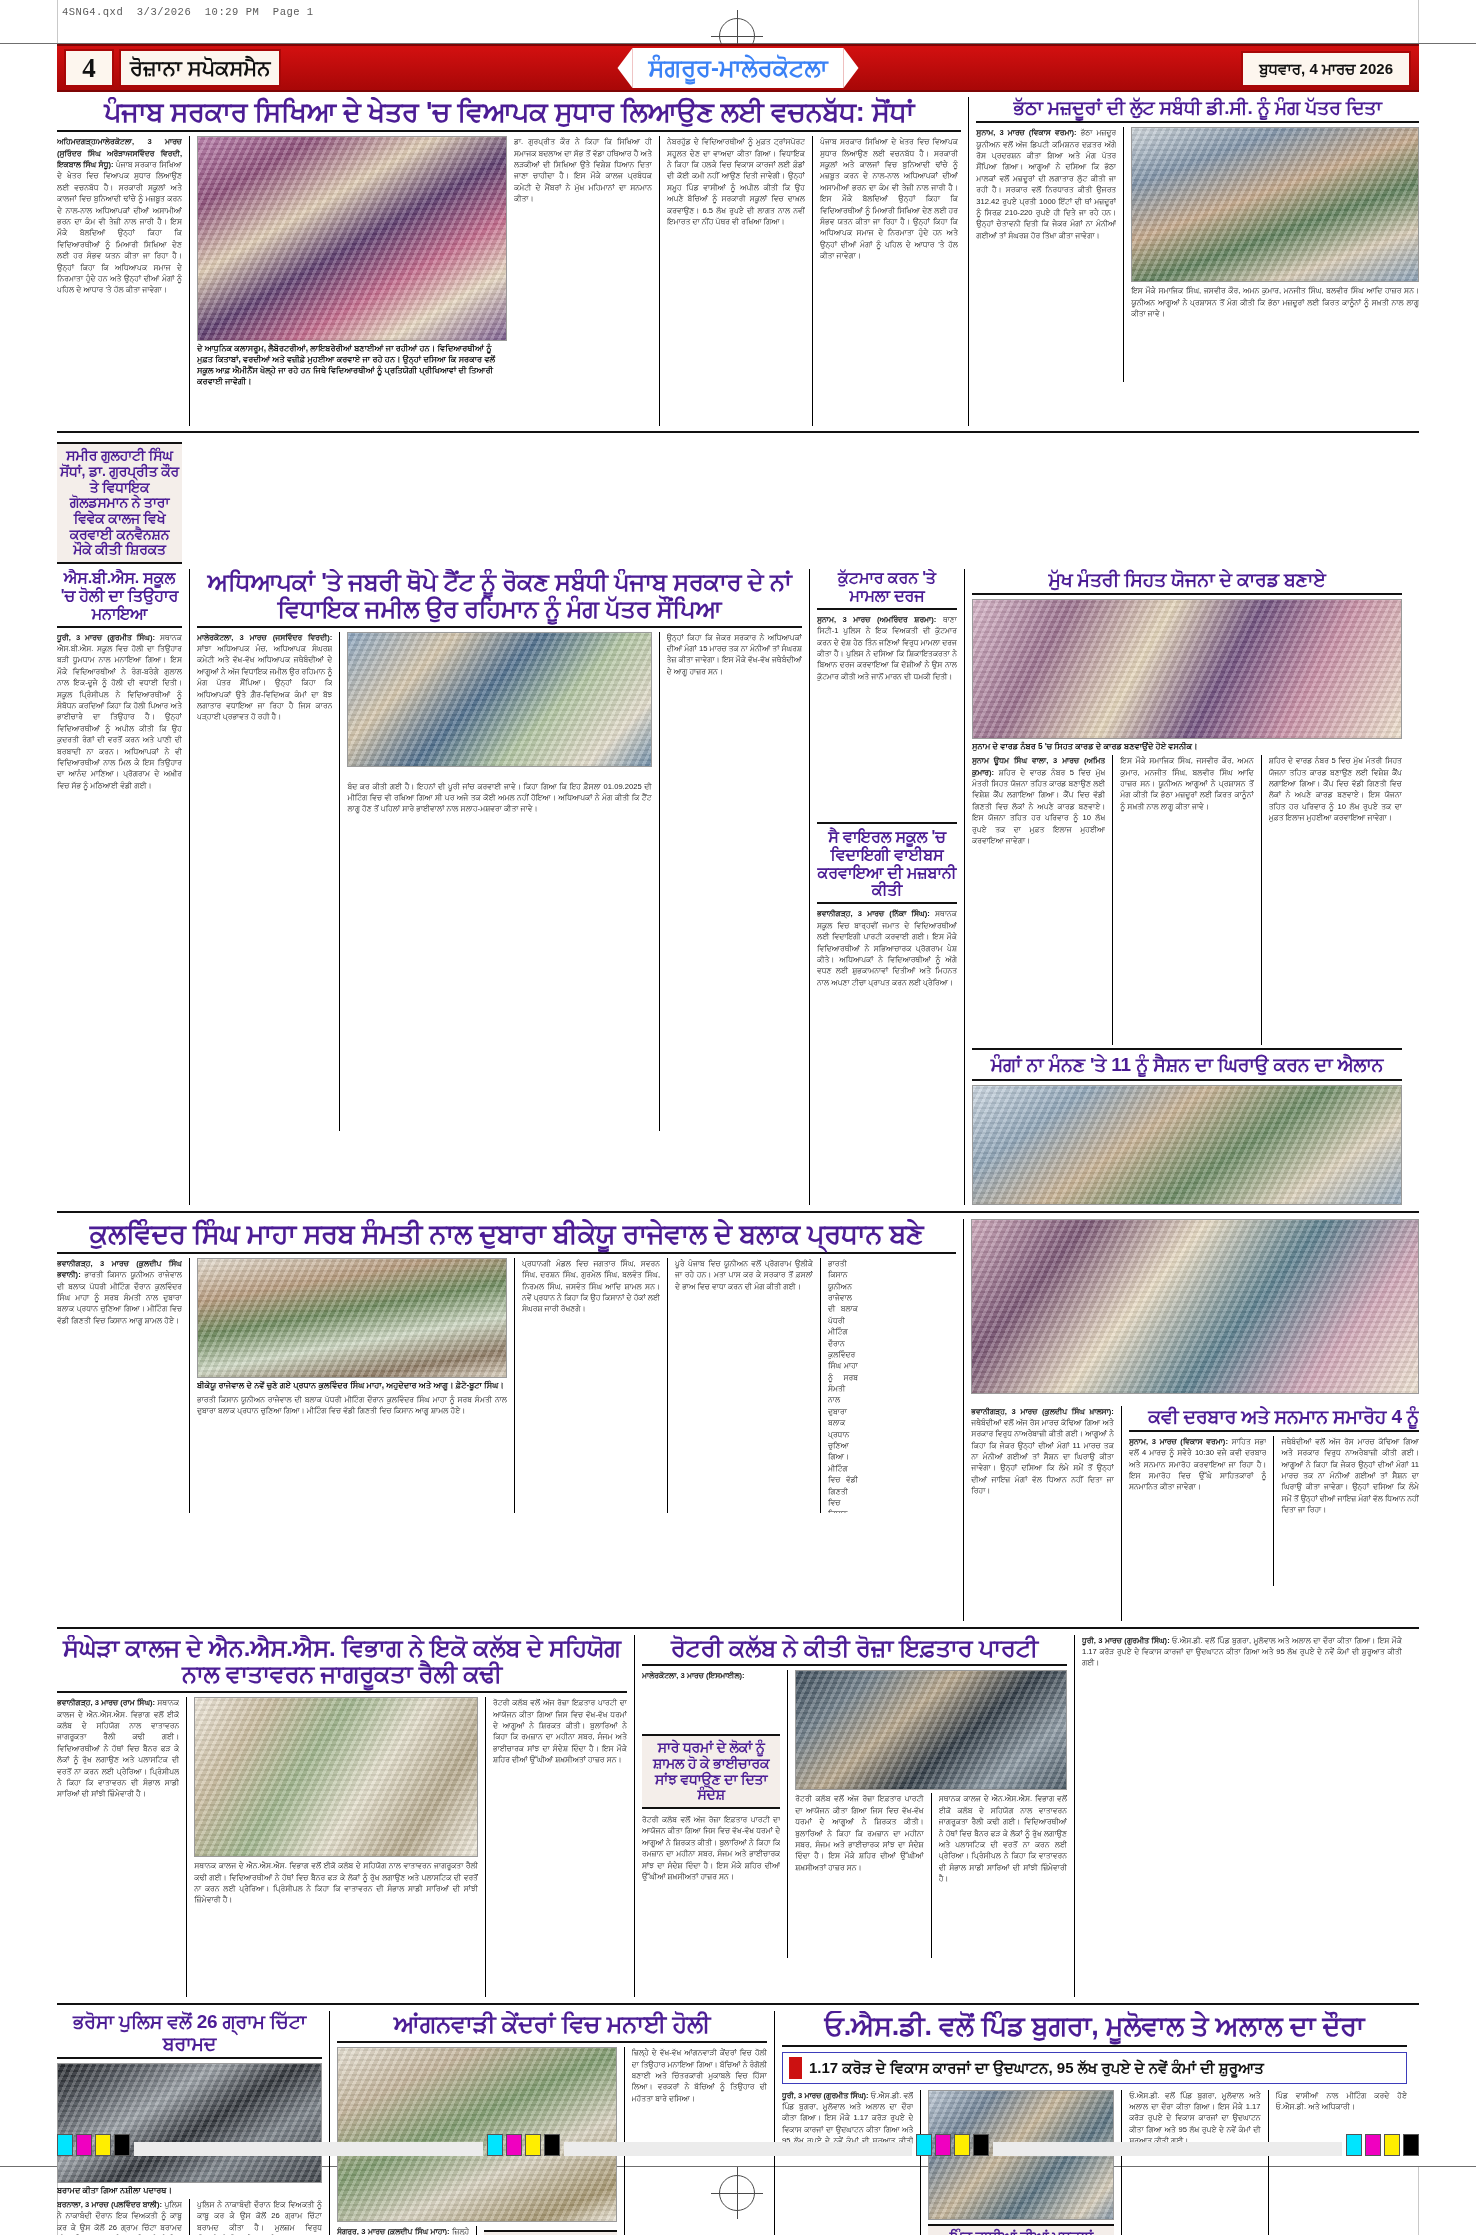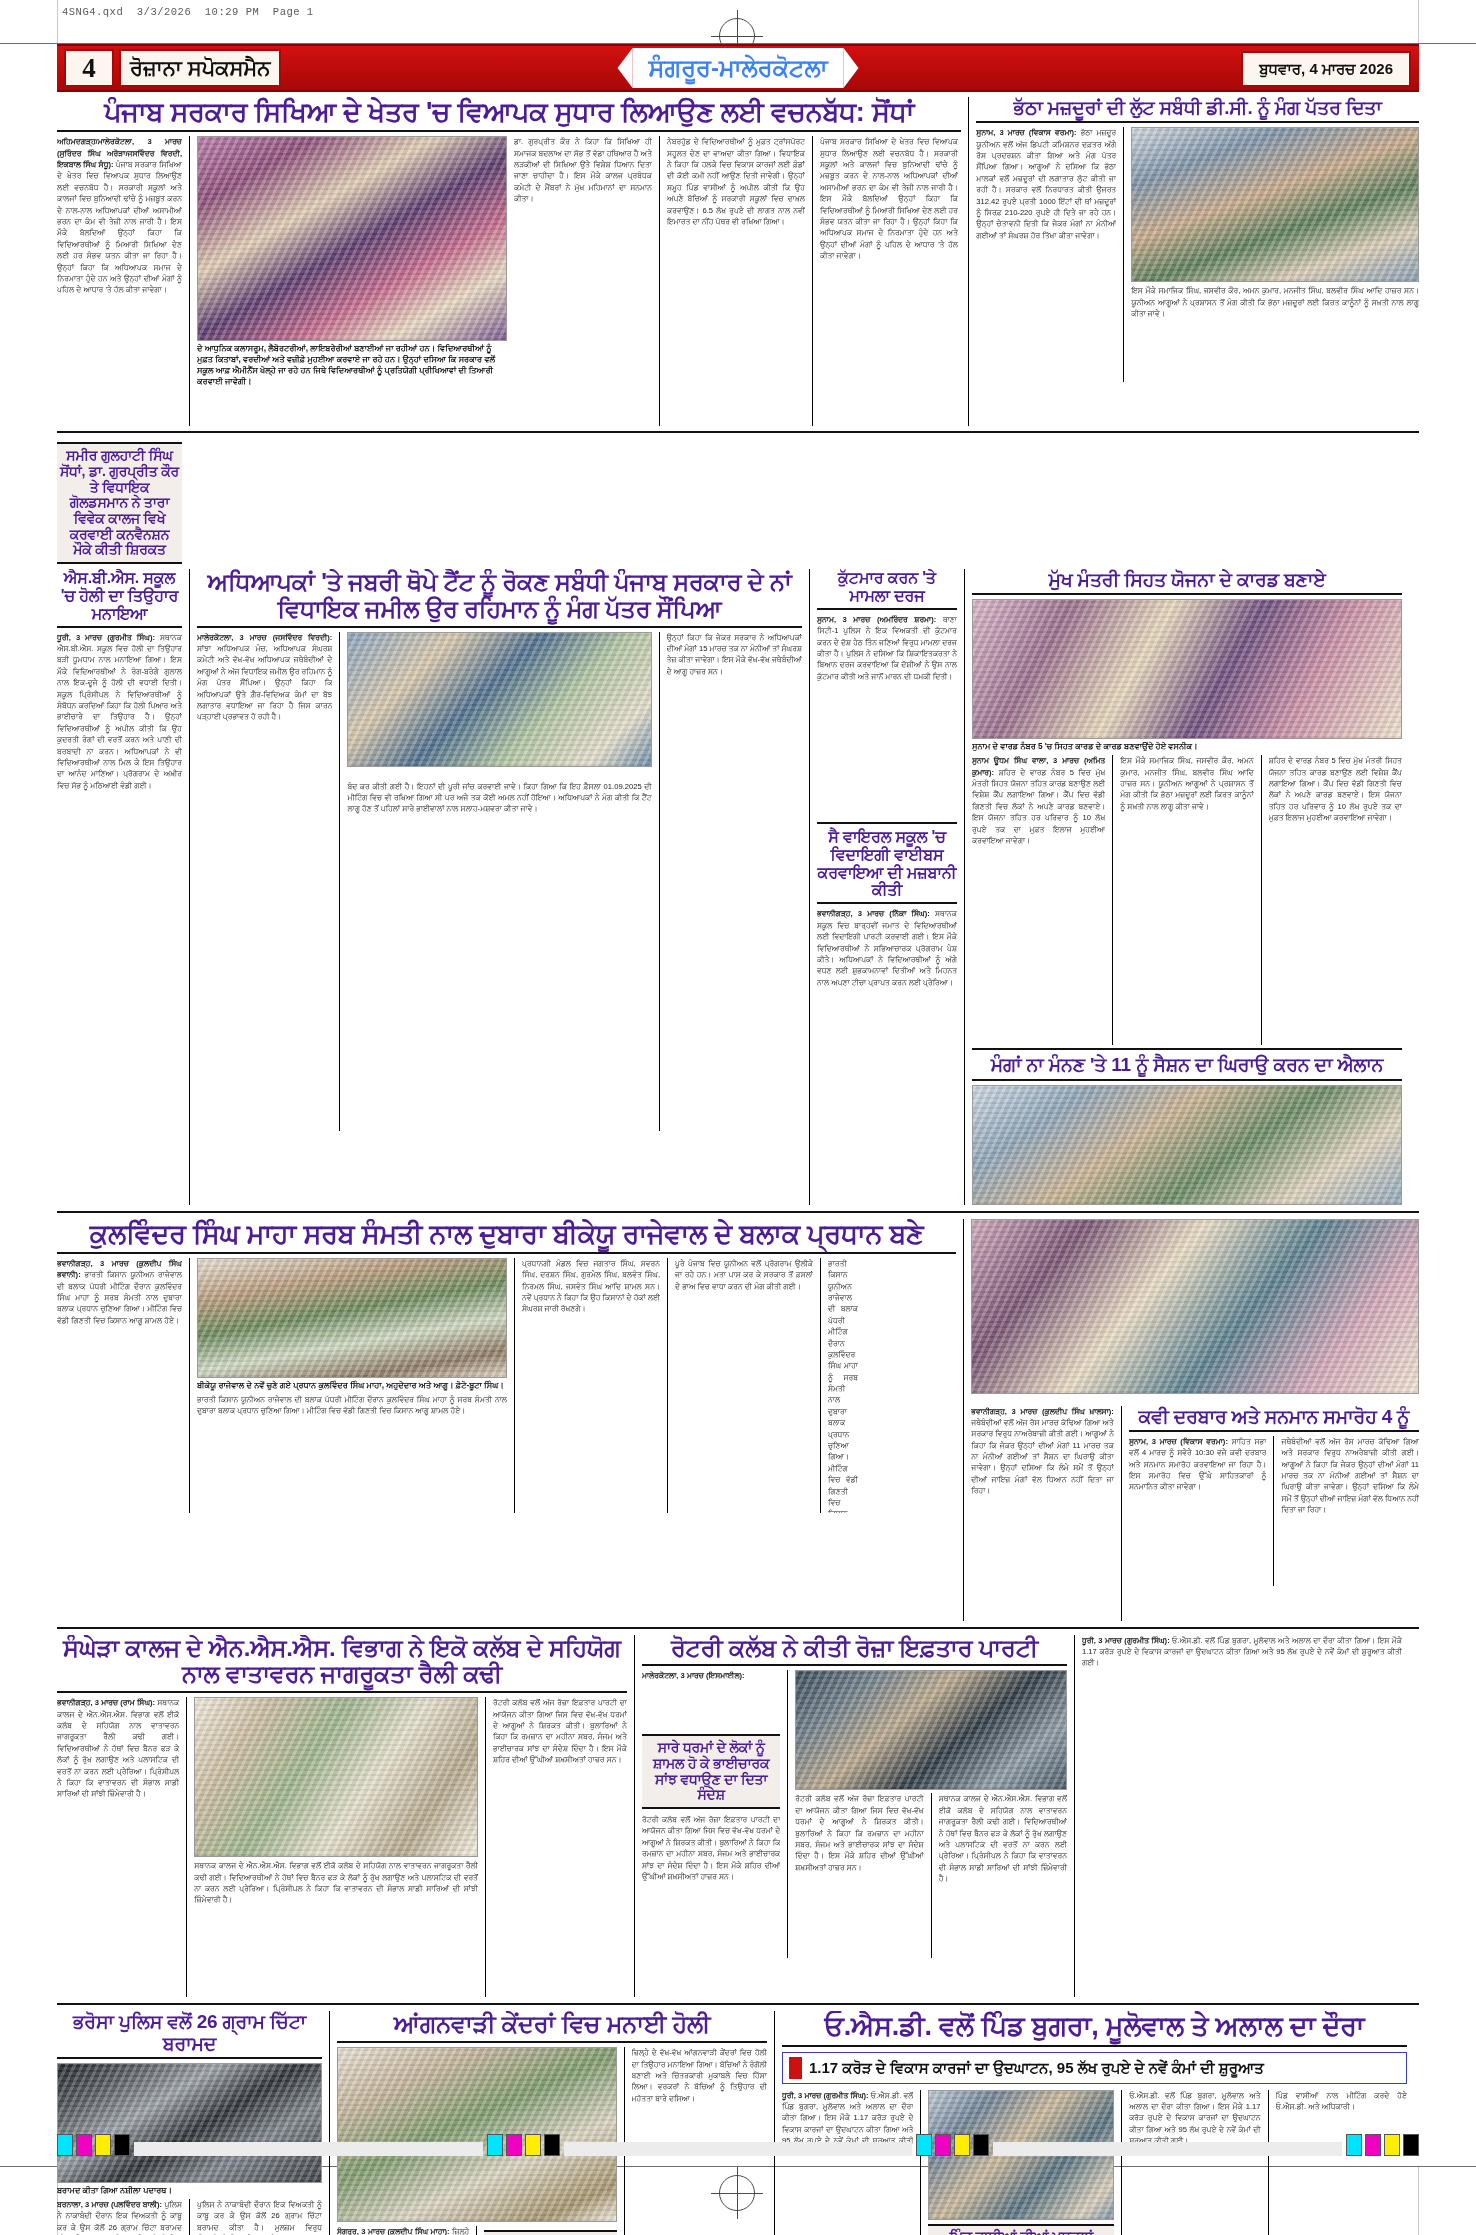--- a/index.html
+++ b/index.html
@@ -354,21 +354,21 @@
 
     <div class="col" style="width:448px">
       <div class="photo ph-k" style="height:175px"></div>
       <div class="band" style="margin-top:12px">
         <div class="col body-col" style="width:145px; height:215px">
           <span class="lead">ਭਵਾਨੀਗੜ੍ਹ, 3 ਮਾਰਚ (ਕੁਲਦੀਪ ਸਿੰਘ ਖ਼ਾਲਸਾ):</span>
           <span>ਜਥੇਬੰਦੀਆਂ ਵਲੋਂ ਅੱਜ ਰੋਸ ਮਾਰਚ ਕੱਢਿਆ ਗਿਆ ਅਤੇ ਸਰਕਾਰ ਵਿਰੁਧ ਨਾਅਰੇਬਾਜ਼ੀ ਕੀਤੀ ਗਈ। ਆਗੂਆਂ ਨੇ ਕਿਹਾ ਕਿ ਜੇਕਰ ਉਨ੍ਹਾਂ ਦੀਆਂ ਮੰਗਾਂ 11 ਮਾਰਚ ਤਕ ਨਾ ਮੰਨੀਆਂ ਗਈਆਂ ਤਾਂ ਸੈਸ਼ਨ ਦਾ ਘਿਰਾਉ ਕੀਤਾ ਜਾਵੇਗਾ। ਉਨ੍ਹਾਂ ਦਸਿਆ ਕਿ ਲੰਮੇ ਸਮੇਂ ਤੋਂ ਉਨ੍ਹਾਂ ਦੀਆਂ ਜਾਇਜ਼ ਮੰਗਾਂ ਵੱਲ ਧਿਆਨ ਨਹੀਂ ਦਿਤਾ ਜਾ ਰਿਹਾ।</span>
         </div>
         <div class="vsep"></div>
         <div class="col" style="width:295px">
-          <div class="hl hl-md" style="text-align:center">ਕਵੀ ਦਰਬਾਰ ਅਤੇ ਸਨਮਾਨ ਸਮਾਰੋਹ 4 ਨੂੰ</div>
+          <div class="hl hl-md" style="text-align:right">ਕਵੀ ਦਰਬਾਰ ਅਤੇ ਸਨਮਾਨ ਸਮਾਰੋਹ 4 ਨੂੰ</div>
           <div class="rule"></div>
           <div class="band">
             <div class="col body-col" style="width:143px; height:150px">
               <span class="lead">ਸੁਨਾਮ, 3 ਮਾਰਚ (ਵਿਕਾਸ ਵਰਮਾ):</span>
               <span>ਸਾਹਿਤ ਸਭਾ ਵਲੋਂ 4 ਮਾਰਚ ਨੂੰ ਸਵੇਰੇ 10:30 ਵਜੇ ਕਵੀ ਦਰਬਾਰ ਅਤੇ ਸਨਮਾਨ ਸਮਾਰੋਹ ਕਰਵਾਇਆ ਜਾ ਰਿਹਾ ਹੈ। ਇਸ ਸਮਾਰੋਹ ਵਿਚ ਉੱਘੇ ਸਾਹਿਤਕਾਰਾਂ ਨੂੰ ਸਨਮਾਨਿਤ ਕੀਤਾ ਜਾਵੇਗਾ।</span>
             </div>
             <div class="vsep"></div>
             <div class="col body-col" style="width:143px; height:150px">
               <span>ਜਥੇਬੰਦੀਆਂ ਵਲੋਂ ਅੱਜ ਰੋਸ ਮਾਰਚ ਕੱਢਿਆ ਗਿਆ ਅਤੇ ਸਰਕਾਰ ਵਿਰੁਧ ਨਾਅਰੇਬਾਜ਼ੀ ਕੀਤੀ ਗਈ। ਆਗੂਆਂ ਨੇ ਕਿਹਾ ਕਿ ਜੇਕਰ ਉਨ੍ਹਾਂ ਦੀਆਂ ਮੰਗਾਂ 11 ਮਾਰਚ ਤਕ ਨਾ ਮੰਨੀਆਂ ਗਈਆਂ ਤਾਂ ਸੈਸ਼ਨ ਦਾ ਘਿਰਾਉ ਕੀਤਾ ਜਾਵੇਗਾ। ਉਨ੍ਹਾਂ ਦਸਿਆ ਕਿ ਲੰਮੇ ਸਮੇਂ ਤੋਂ ਉਨ੍ਹਾਂ ਦੀਆਂ ਜਾਇਜ਼ ਮੰਗਾਂ ਵੱਲ ਧਿਆਨ ਨਹੀਂ ਦਿਤਾ ਜਾ ਰਿਹਾ।</span>
             </div>

